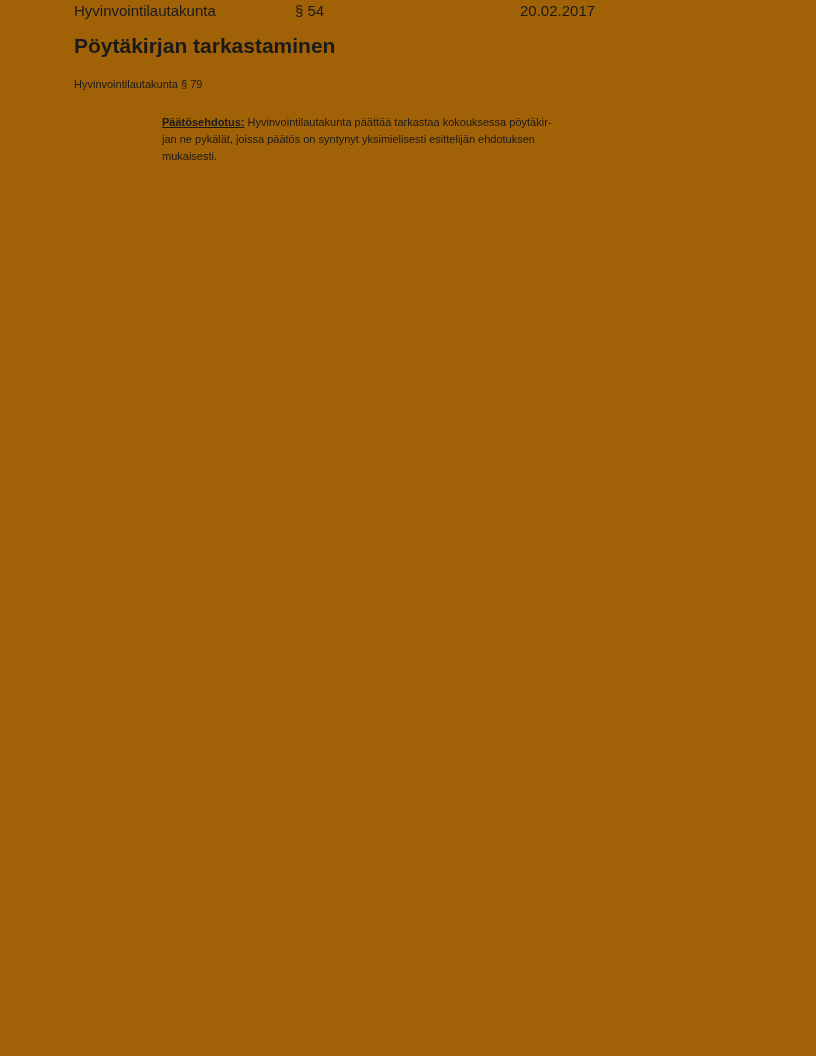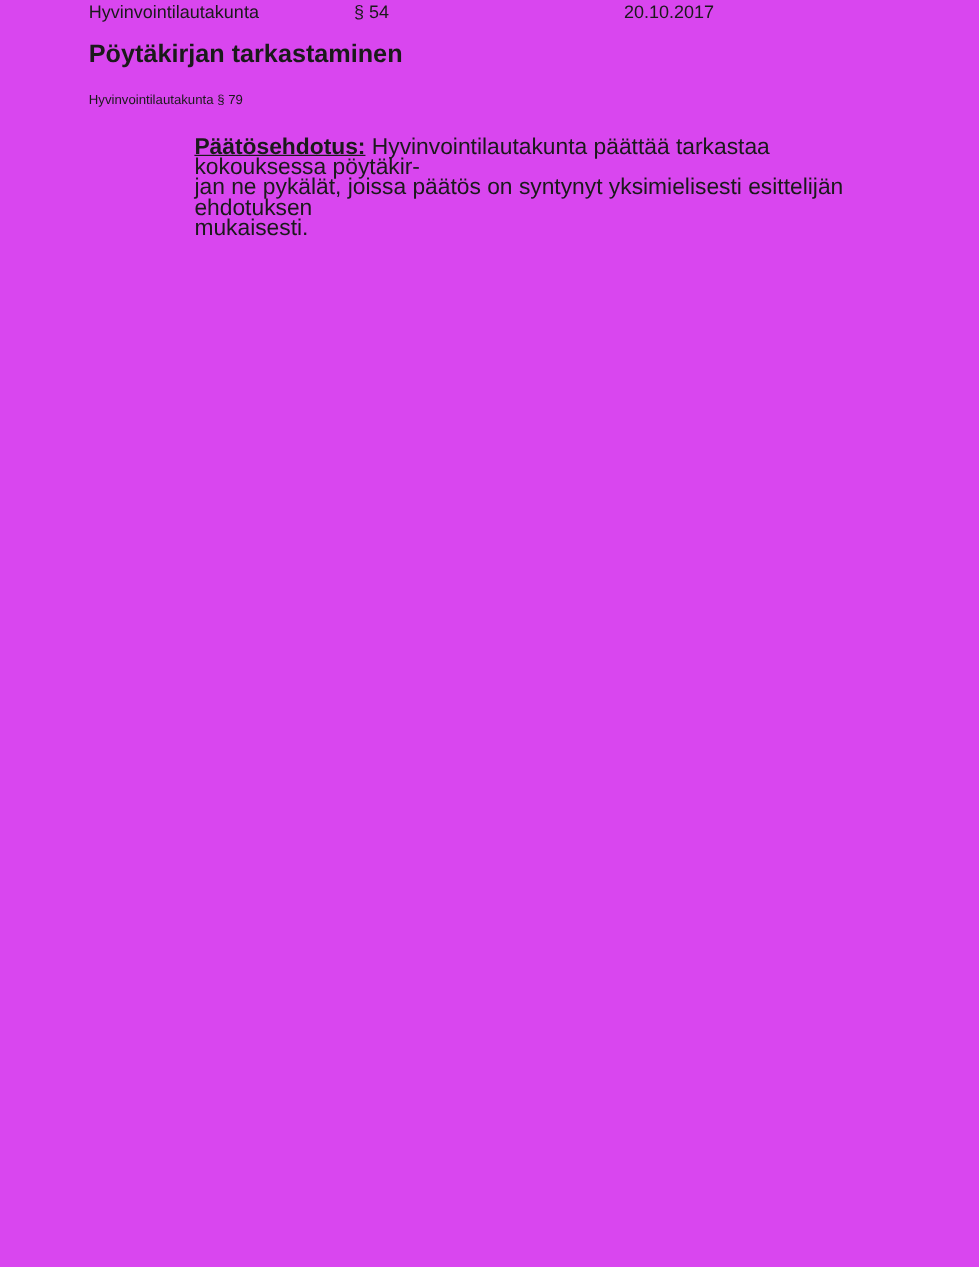--- a/index.html
+++ b/index.html
@@ -4,21 +4,21 @@
 <style>
   html, body {
     margin: 0;
     padding: 0;
     background: #ffffff;
   }
   .page {
     position: relative;
     width: 816px;
     height: 1056px;
-    background: #d946ef;
+    background: #a16207;
     font-family: "Liberation Sans", sans-serif;
     color: #1a1a1a;
     overflow: hidden;
   }
   .doc-header {
     position: absolute;
     top: 2px;
     left: 0;
     width: 816px;
     height: 20px;
@@ -42,21 +42,21 @@
     left: 74px;
     top: 76px;
     font-size: 11px;
     line-height: 17px;
   }
   .doc-body {
     position: absolute;
     left: 162px;
     top: 114px;
     width: 590px;
-    font-size: 19px;
+    font-size: 11px;
     line-height: 17px;
   }
   .para { margin: 0; }
   .para .label {
     font-weight: bold;
     text-decoration: underline;
   }
   .para .text {
     white-space: pre-line;
   }
@@ -64,21 +64,21 @@
   .decision-para .text { margin-left: 5px; }
 </style>
 </head>
 <body>
 
 <div class="page">
 
   <div class="doc-header">
     <span class="committee">Hyvinvointilautakunta</span>
     <span class="section">§ 54</span>
-    <span class="date">20.10.2017</span>
+    <span class="date">20.02.2017</span>
   </div>
 
   <h1 class="doc-title">Pöytäkirjan tarkastaminen</h1>
 
   <div class="doc-subheader">Hyvinvointilautakunta § 79</div>
 
   <div class="doc-body">
 
     <p class="para proposal-para">
       <span class="label">Päätösehdotus:</span>

